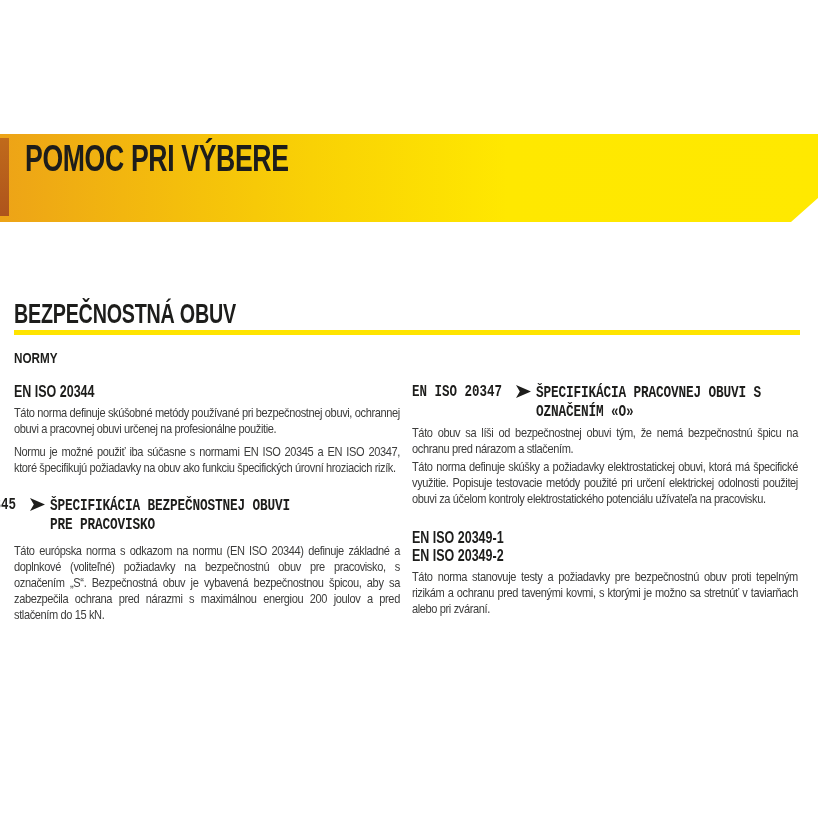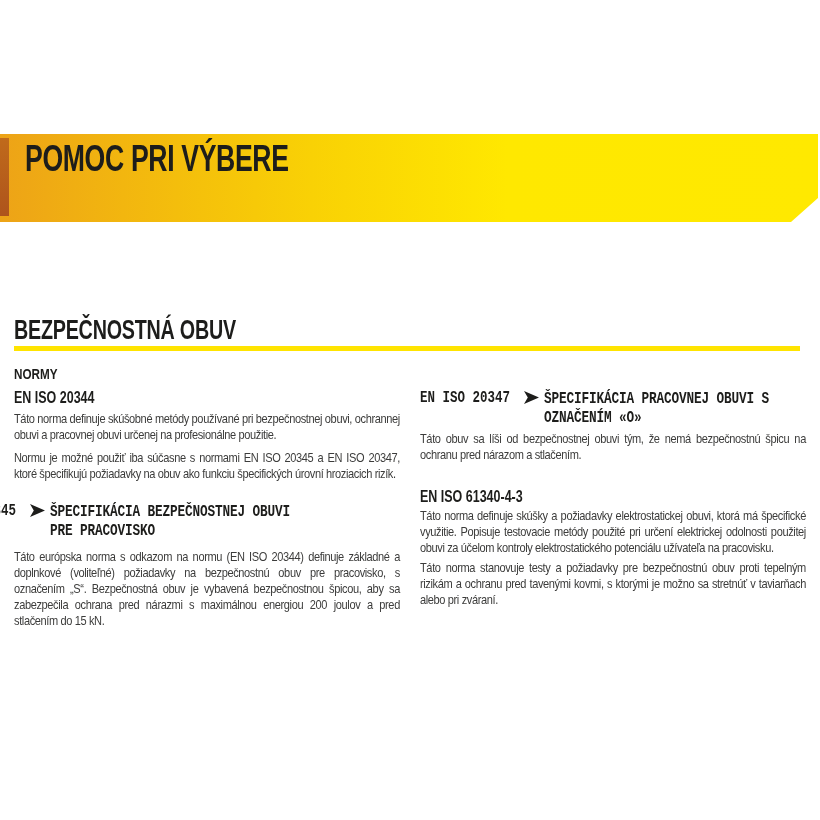--- a/index.html
+++ b/index.html
@@ -34,21 +34,21 @@
     line-height: 40px;
     font-weight: bold;
     color: #1D1D1B;
     letter-spacing: -0.5px;
     white-space: nowrap;
     transform: scaleX(0.72);
     transform-origin: 0 0;
   }
 
   
-  .content { position: absolute; left: 14px; top: 316px; width: 792px; }
+  .content { position: absolute; left: 14px; top: 300px; width: 792px; }
 
   .section-title {
     margin: 0;
     font-size: 27px;
     line-height: 28px;
     font-weight: bold;
     color: #1D1D1B;
     letter-spacing: -0.3px;
     white-space: nowrap;
     transform: scaleX(0.73);
@@ -63,21 +63,21 @@
     margin: 15px 0 0 0;
     font-size: 15px;
     line-height: 16px;
     font-weight: bold;
     color: #1D1D1B;
     white-space: nowrap;
     transform: scaleX(0.78);
     transform-origin: 0 0;
   }
 
-  .columns { display: flex; gap: 20px; margin-top: 7px; }
+  .columns { display: flex; gap: 12px; margin-top: 17px; }
   .col { width: 386px; flex: 0 0 386px; }
 
   .code {
     display: inline-block;
     font-size: 16px;
     line-height: 17px;
     font-weight: bold;
     color: #1D1D1B;
     white-space: nowrap;
     transform: scaleX(0.78);
@@ -170,24 +170,25 @@
           </div>
           <span class="arrow-wrap">
             <svg width="15" height="13" viewBox="0 0 15 13">
                 <polygon points="0,0 15,6.5 0,13 3.8,6.5" fill="#1D1D1B"></polygon>
               </svg>
           </span>
           <div class="spec-title">ŠPECIFIKÁCIA PRACOVNEJ OBUVI S OZNAČENÍM «O»</div>
         </div>
         <p class="body-par mt4">Táto obuv sa líši od bezpečnostnej obuvi tým, že nemá bezpečnostnú špicu na ochranu pred nárazom a stlačením.</p>
 
-        <div class="code-block mt25">
-          <span class="code">EN ISO 61340-4-3</span>
-        </div>
         <p class="body-par mt2">Táto norma definuje skúšky a požiadavky elektrostatickej obuvi, ktorá má špecifické využitie. Popisuje testovacie metódy použité pri určení elektrickej odolnosti použitej obuvi za účelom kontroly elektrostatického potenciálu užívateľa na pracovisku.</p>
 
+        <div class="code-block mt22">
+          <span class="code">EN ISO 20349-1</span><br>
+          <span class="code">EN ISO 20349-2</span>
+        </div>
         <p class="body-par mt4">Táto norma stanovuje testy a požiadavky pre bezpečnostnú obuv proti tepelným rizikám a ochranu pred tavenými kovmi, s ktorými je možno sa stretnúť v taviarňach alebo pri zváraní.</p>
 
       </div>
 
     </div>
   </div>
 </div>
 
 </body></html>

